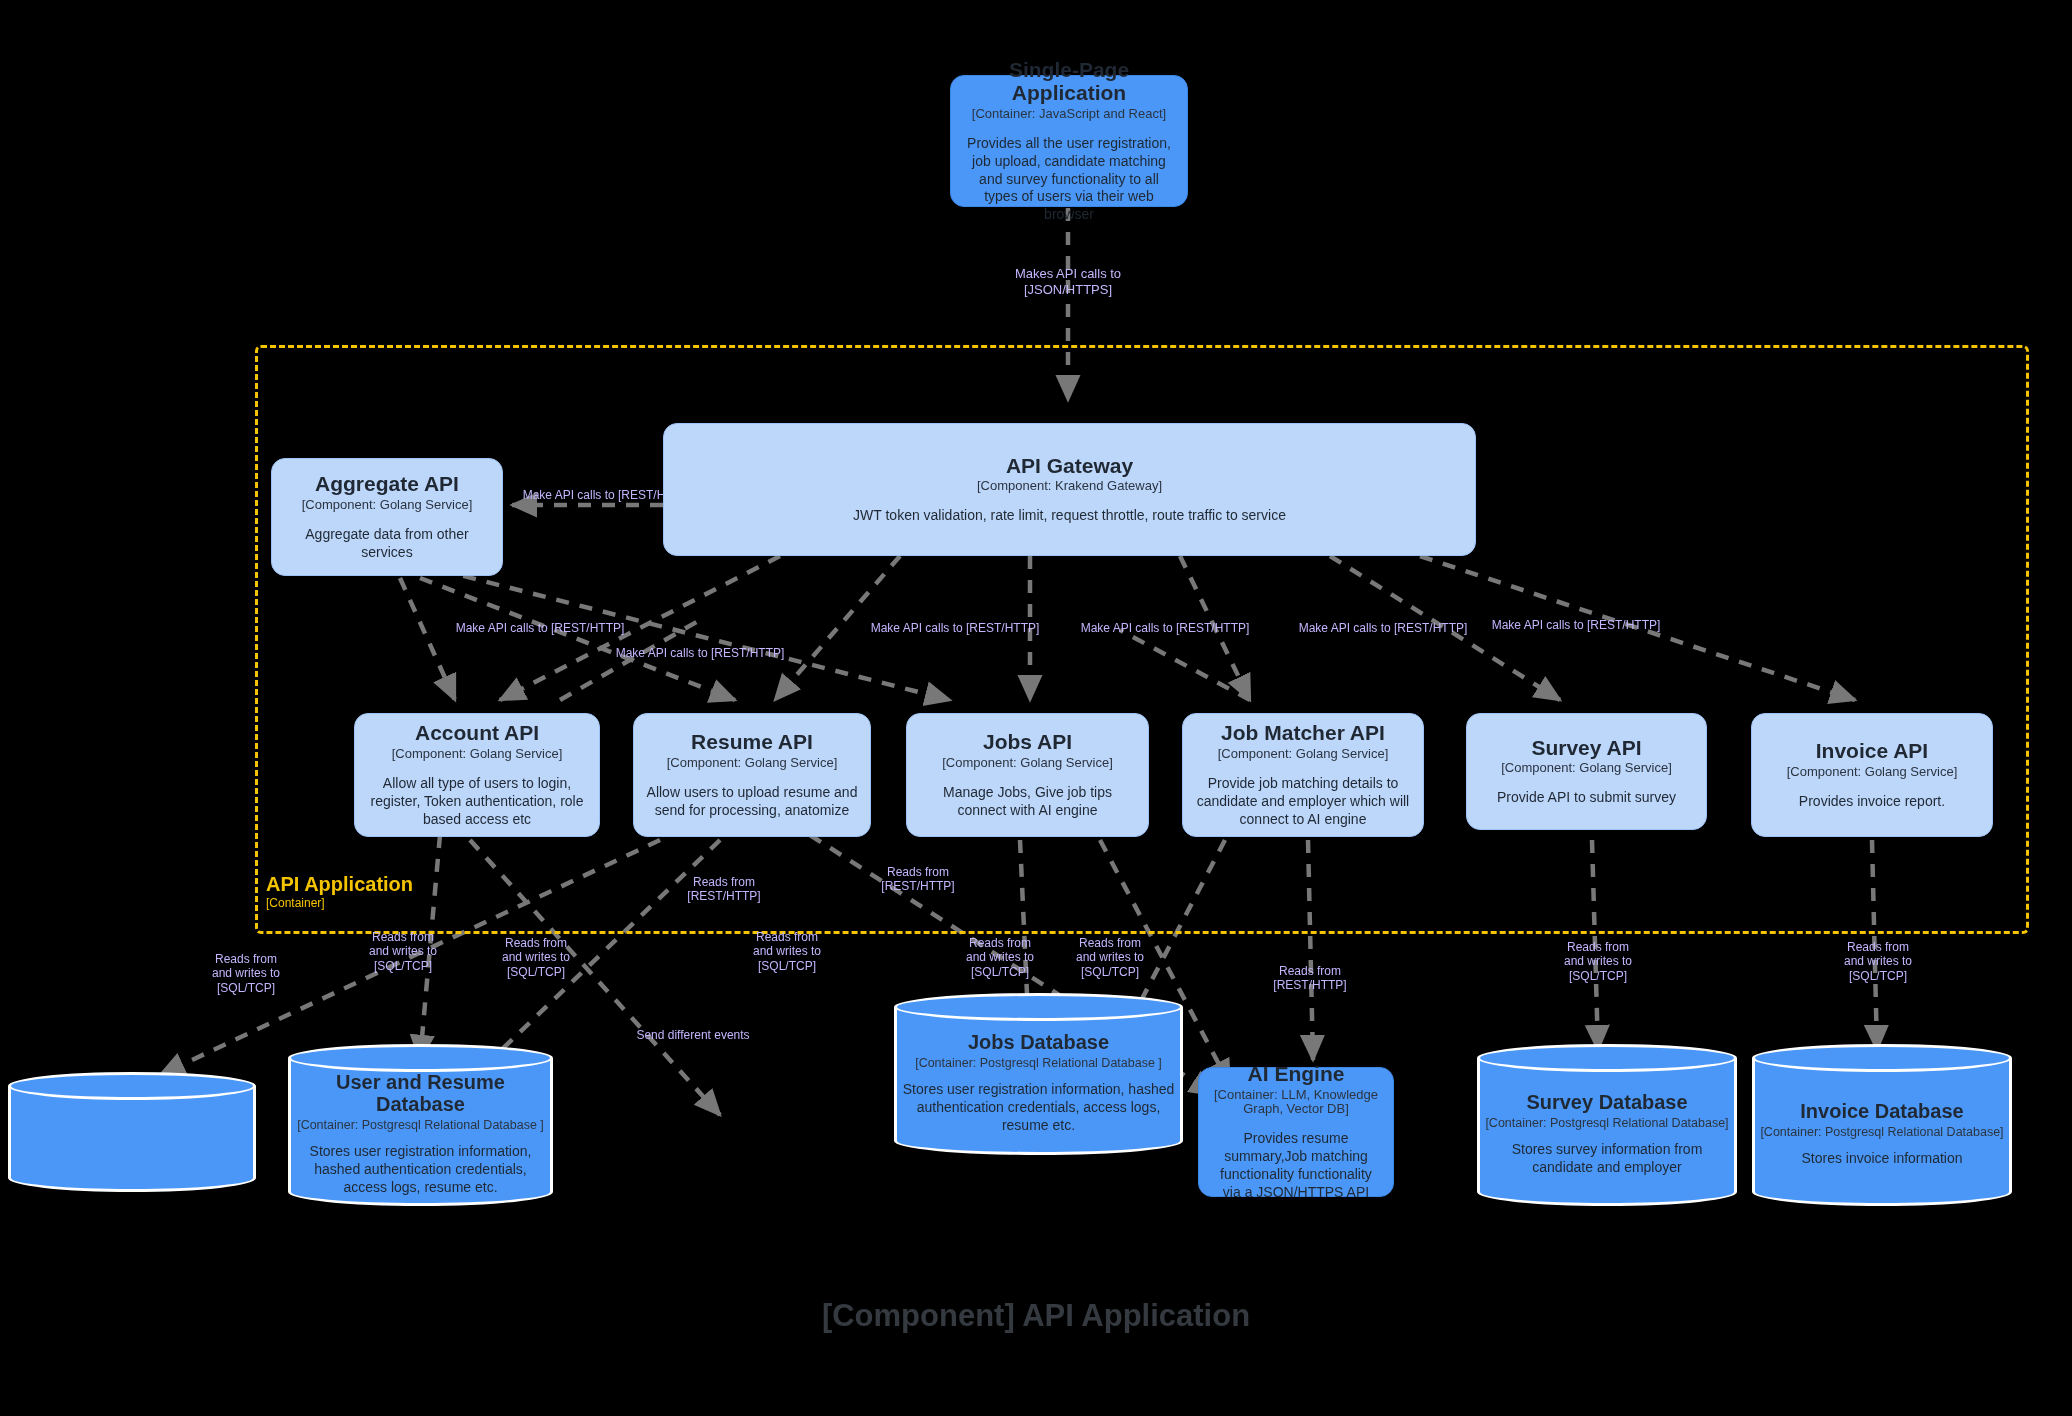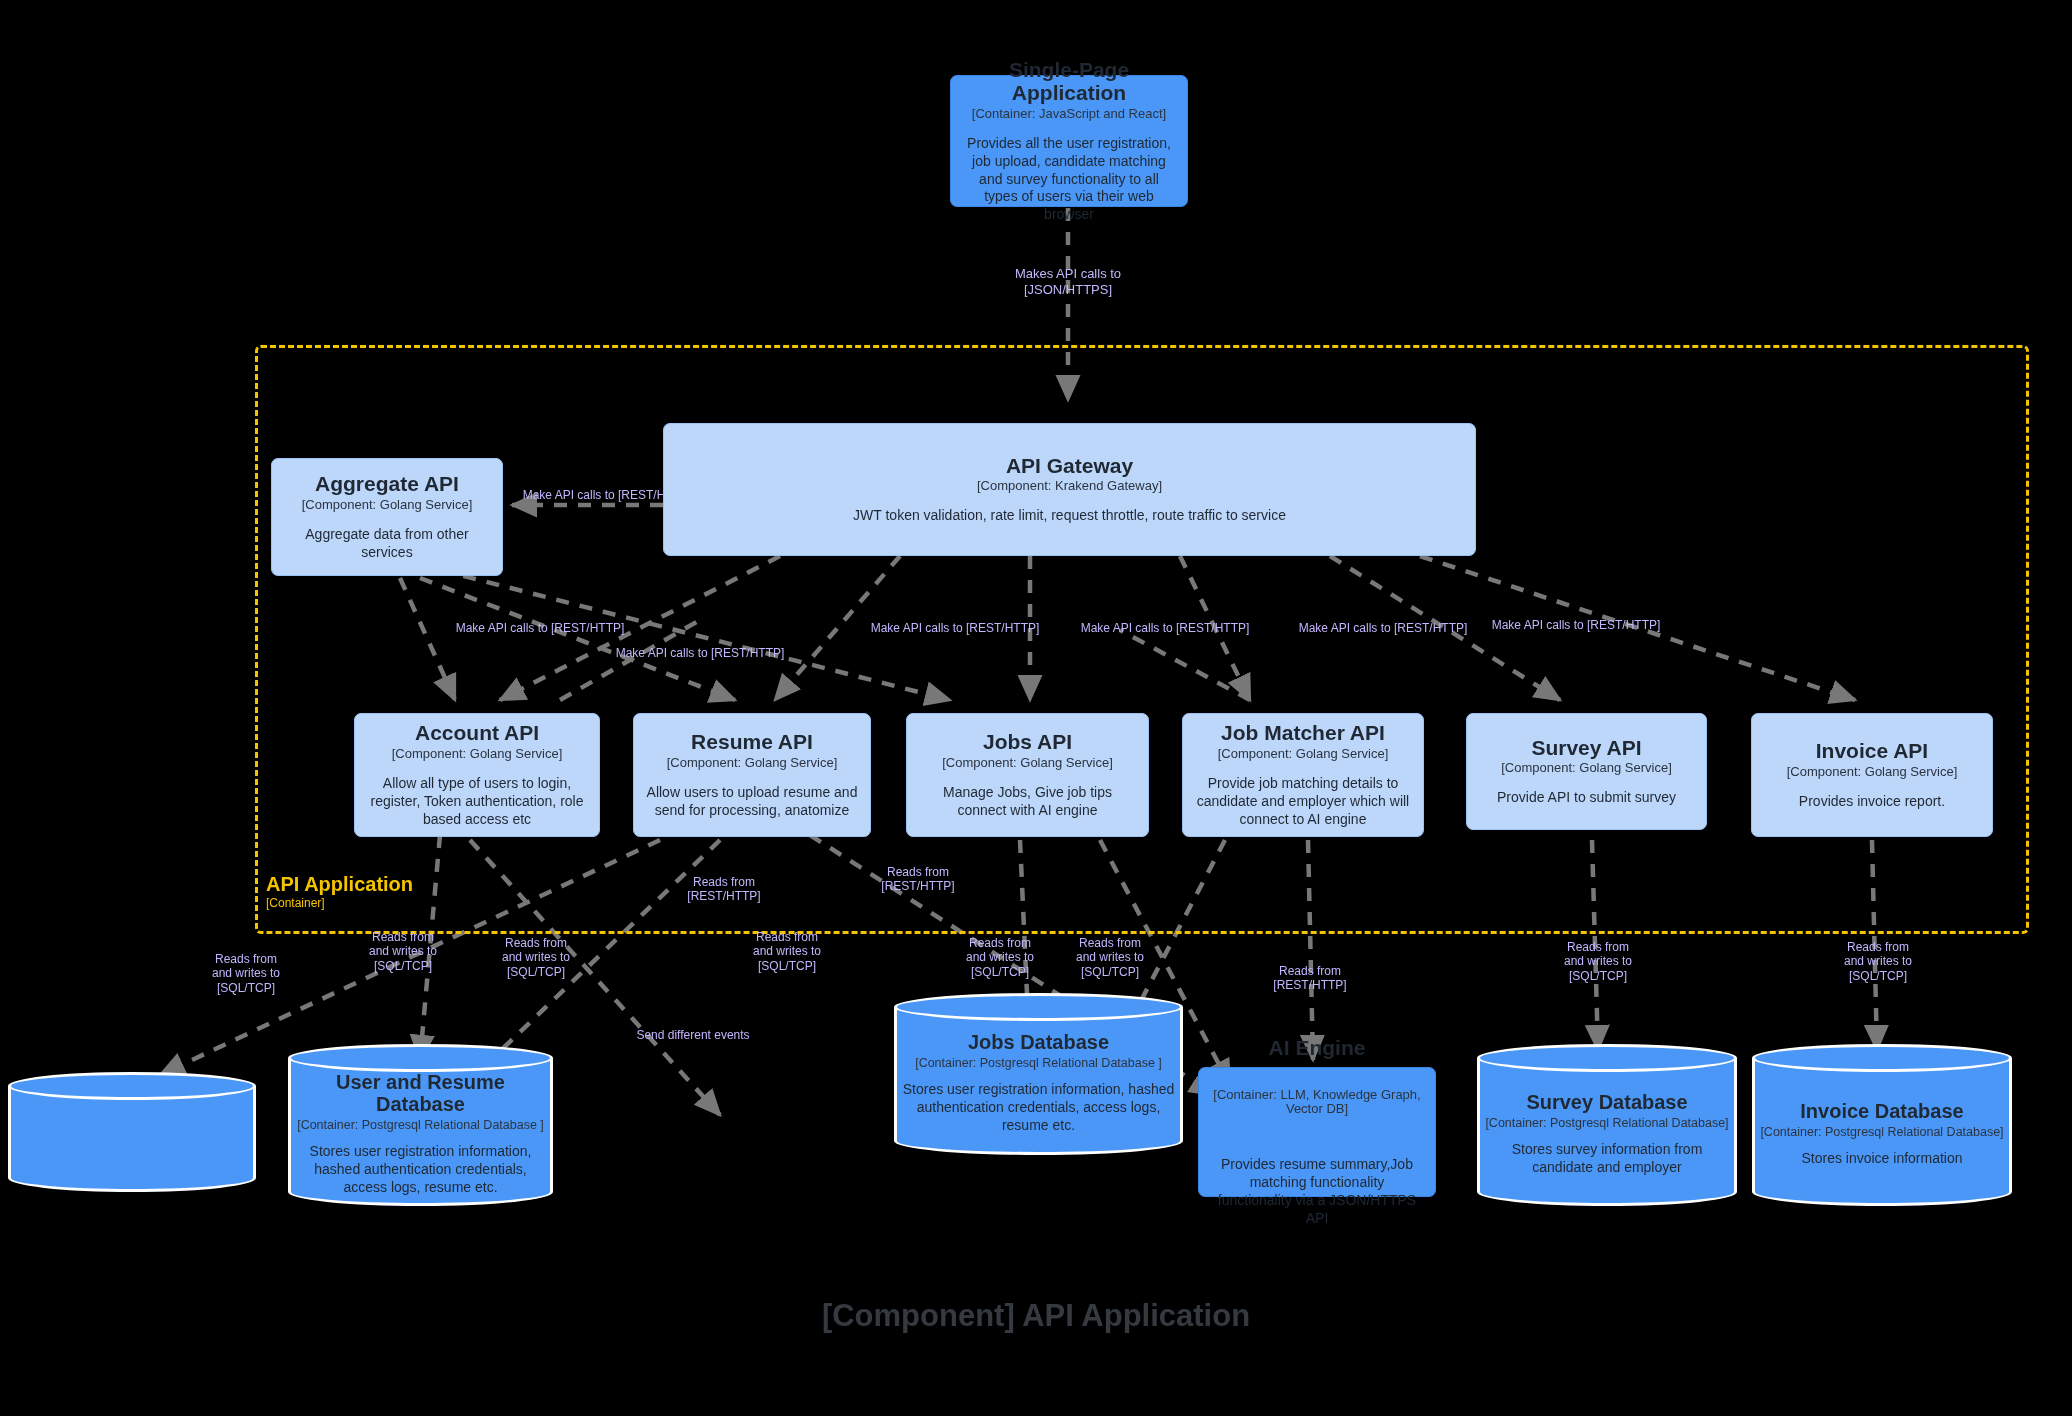--- a/index.html
+++ b/index.html
@@ -2,21 +2,21 @@
 <html><head>
 <meta charset="utf-8">
 <style>
   html,body{margin:0;padding:0;background:#000;}
   body{width:2072px;height:1416px;position:relative;overflow:hidden;
        font-family:"Liberation Sans", sans-serif;}
   #stage{position:absolute;left:0;top:0;width:2072px;height:1416px;background:#000;}
   svg#edges{position:absolute;left:0;top:0;width:2072px;height:1416px;pointer-events:none;}
 
   
-  .node{position:absolute;box-sizing:border-box;border-radius:7px;
+  .node{position:absolute;box-sizing:border-box;border-radius:14px;
         display:flex;flex-direction:column;align-items:center;justify-content:center;
         text-align:center;padding:8px 12px;z-index:5;}
   .node .nm{font-weight:bold;color:#1f2833;line-height:1.12;}
   .node .tech{color:#2b3440;line-height:1.15;margin-top:2px;}
   .node .desc{color:#1f2833;line-height:1.28;margin-top:13px;}
 
   
   .comp{background:#bdd7fb;border:1px solid #9cc2f5;}
   .comp .nm{font-size:21px;}
   .comp .tech{font-size:13px;}
@@ -214,21 +214,21 @@
     <div class="bot"></div>
     <div class="body"></div>
     <div class="top"></div>
     <div class="txt">
       <div class="nm">Jobs Database</div>
       <div class="tech">[Container: Postgresql Relational Database ]</div>
       <div class="desc">Stores user registration information, hashed authentication credentials, access logs, resume etc.</div>
     </div>
   </div>
 
-  <div class="node cont" style="left:1198px;top:1067px;width:238px;height:130px;gap:26px;">
+  <div class="node cont" style="left:1198px;top:1067px;width:196px;height:130px;">
     <div class="nm">AI Engine</div>
     <div class="tech">[Container: LLM, Knowledge Graph, Vector DB]</div>
     <div class="desc">Provides resume summary,Job matching functionality functionality via a JSON/HTTPS API</div>
   </div>
 
   <div class="cyl" style="left:1477px;top:1044px;width:260px;height:162px;">
     <div class="bot"></div>
     <div class="body"></div>
     <div class="top"></div>
     <div class="txt">

